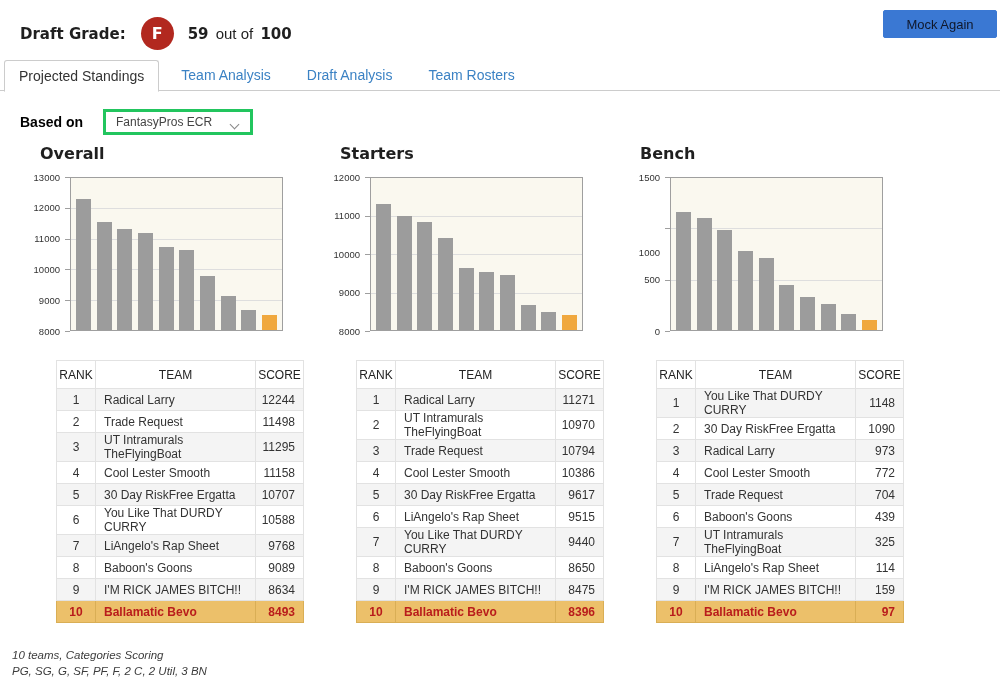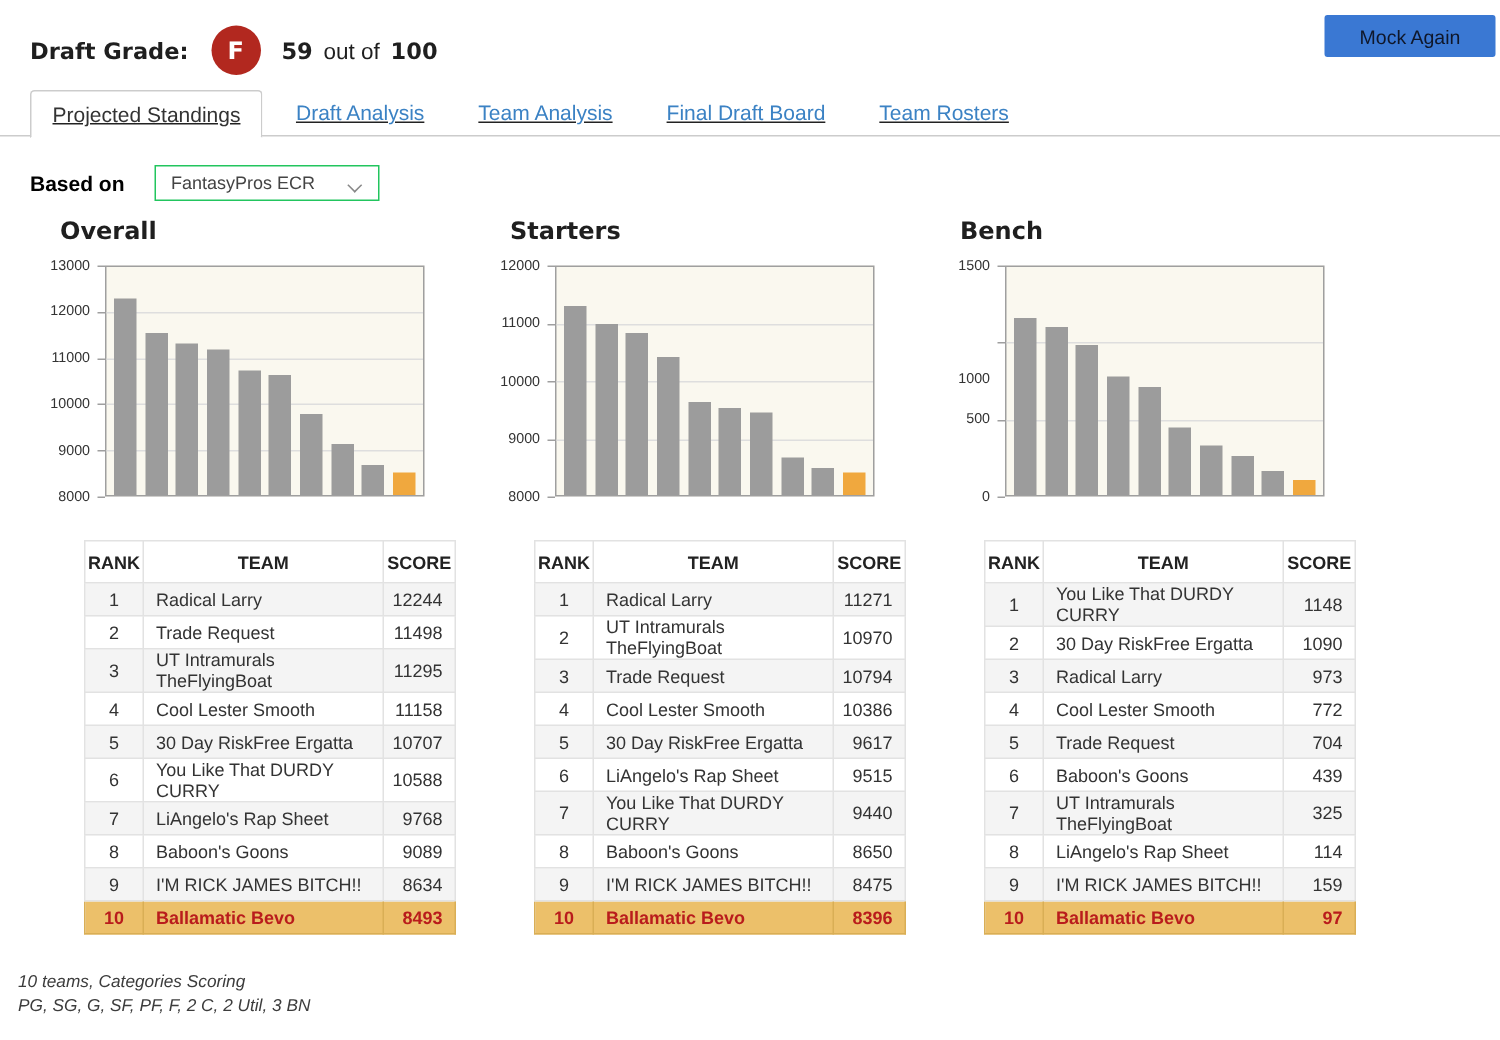--- a/index.html
+++ b/index.html
@@ -28,37 +28,37 @@
     width:33px; height:33px; border-radius:50%; background:#b2281f;
     color:#fff; display:flex; align-items:center; justify-content:center;
     font-family:"DejaVu Sans", sans-serif; font-weight:800; font-size:16px;
     margin-left:15px;
   }
   .grade-score { margin-left:14px; font-size:15px; color:#1f1f1f; }
   .grade-score .b { font-family:"DejaVu Sans", sans-serif; font-weight:800; }
   .grade-score .sep { margin:0 3px; }
   
   .tabs {
-    margin-top:10px; padding-left:20px; border-bottom:1px solid #ccc;
-    display:flex; align-items:flex-start; height:31px;text-decoration:underline;
+    margin-top:10px; padding-left:4px; border-bottom:1px solid #ccc;
+    display:flex; align-items:flex-start; height:31px;
   }
   .tab {
     font-size:14px; color:#3b82c4; padding:7px 14px; margin-right:8px;
     white-space:nowrap; cursor:pointer;
   }
   .tab.active {
     color:#333; background:#fff; border:1px solid #ccc; border-bottom:1px solid #fff;
     border-radius:3px 3px 0 0; margin-bottom:-1px;
   }
   
   .based-on { margin:17px 20px 0 20px; display:flex; align-items:center; height:28px; }
   .based-on-label { font-size:14px; font-weight:600; color:#000000; }
   .dropdown {
     margin-left:20px; width:150px; height:24px; background:#fff;
-    border:1px solid #22c55e; position:relative; display:flex; align-items:center;
+    border:3px solid #22c55e; position:relative; display:flex; align-items:center;
     padding:10px 10px; font-size:12px; color:#444; cursor:pointer;
   }
   .chev {
     position:absolute; right:12px; top:9px; width:7px; height:7px;
     border-right:1.5px solid #888; border-bottom:1.5px solid #888;
     transform:rotate(45deg);
   }
   
   .sections { display:flex; padding:0 20px; }
   .section { width:300px; flex:0 0 300px; }
@@ -83,21 +83,21 @@
     line-height:11px;
   }
   .tick-dash { position:absolute; width:5px; height:1px; background:#9f9f9f; }
   
   .standings {
     margin:21px 0 0 36px; width:247px; border-collapse:collapse; table-layout:fixed;
     font-size:12px; color:#333;
   }
   .standings th, .standings td { border:1px solid #e2e2e2; }
   .standings th {
-    font-weight:bold; text-align:center; height:28px; background:#fff;
+    font-weight:normal; text-align:center; height:28px; background:#fff;
     font-size:12px; color:#222;
   }
   .standings td { height:22px; padding:0; }
   .c-rank { width:39px; }
   .c-team { width:160px; }
   .c-score { width:48px; }
   td.c-rank { text-align:center; }
   td.c-team { text-align:left; padding-left:8px; }
   td.c-score { text-align:right; padding-right:8px; }
   tr.odd td { background:#f4f4f4; }
@@ -117,23 +117,22 @@
     <span class="grade-score">
       <span class="b">59</span>
       <span class="sep">out of</span>
       <span class="b">100</span>
     </span>
   </div>
 </div>
 
 <div class="tabs" id="tabs">
     <div class="tab active">Projected Standings</div>
+    <div class="tab">Team Analysis</div>
     <div class="tab">Draft Analysis</div>
-    <div class="tab">Team Analysis</div>
-    <div class="tab">Final Draft Board</div>
     <div class="tab">Team Rosters</div>
   </div>
 
 <div class="based-on">
   <span class="based-on-label">Based on</span>
   <div class="dropdown">
     <span>FantasyPros ECR</span>
     <span class="chev"></span>
   </div>
 </div>

